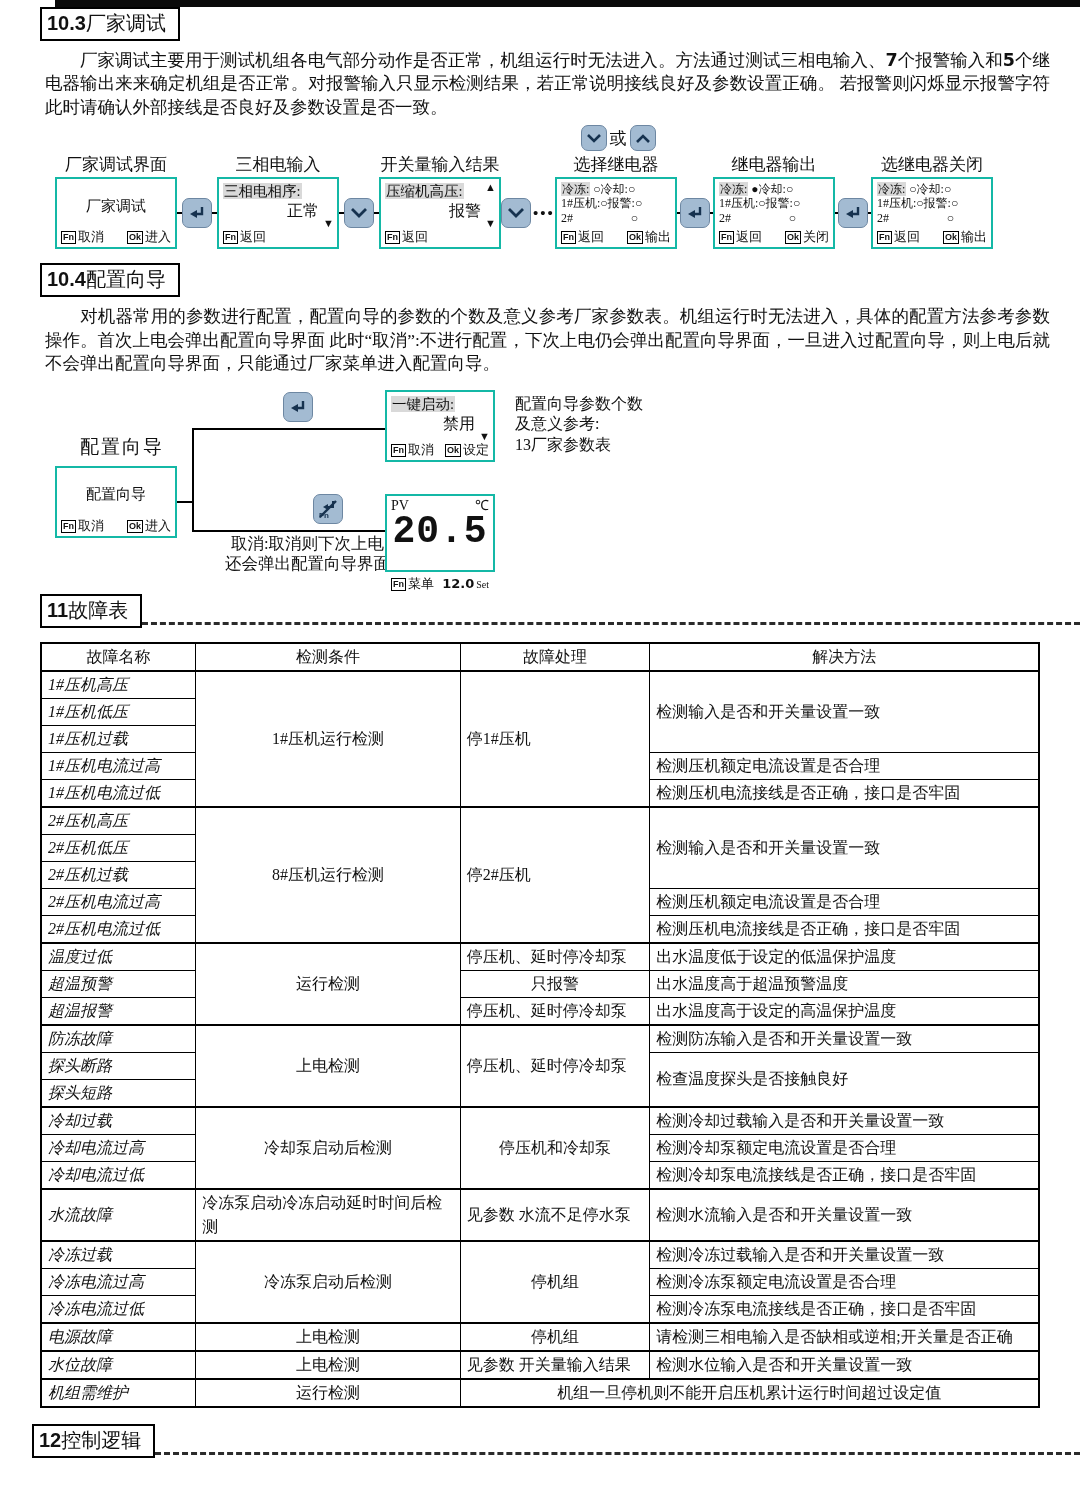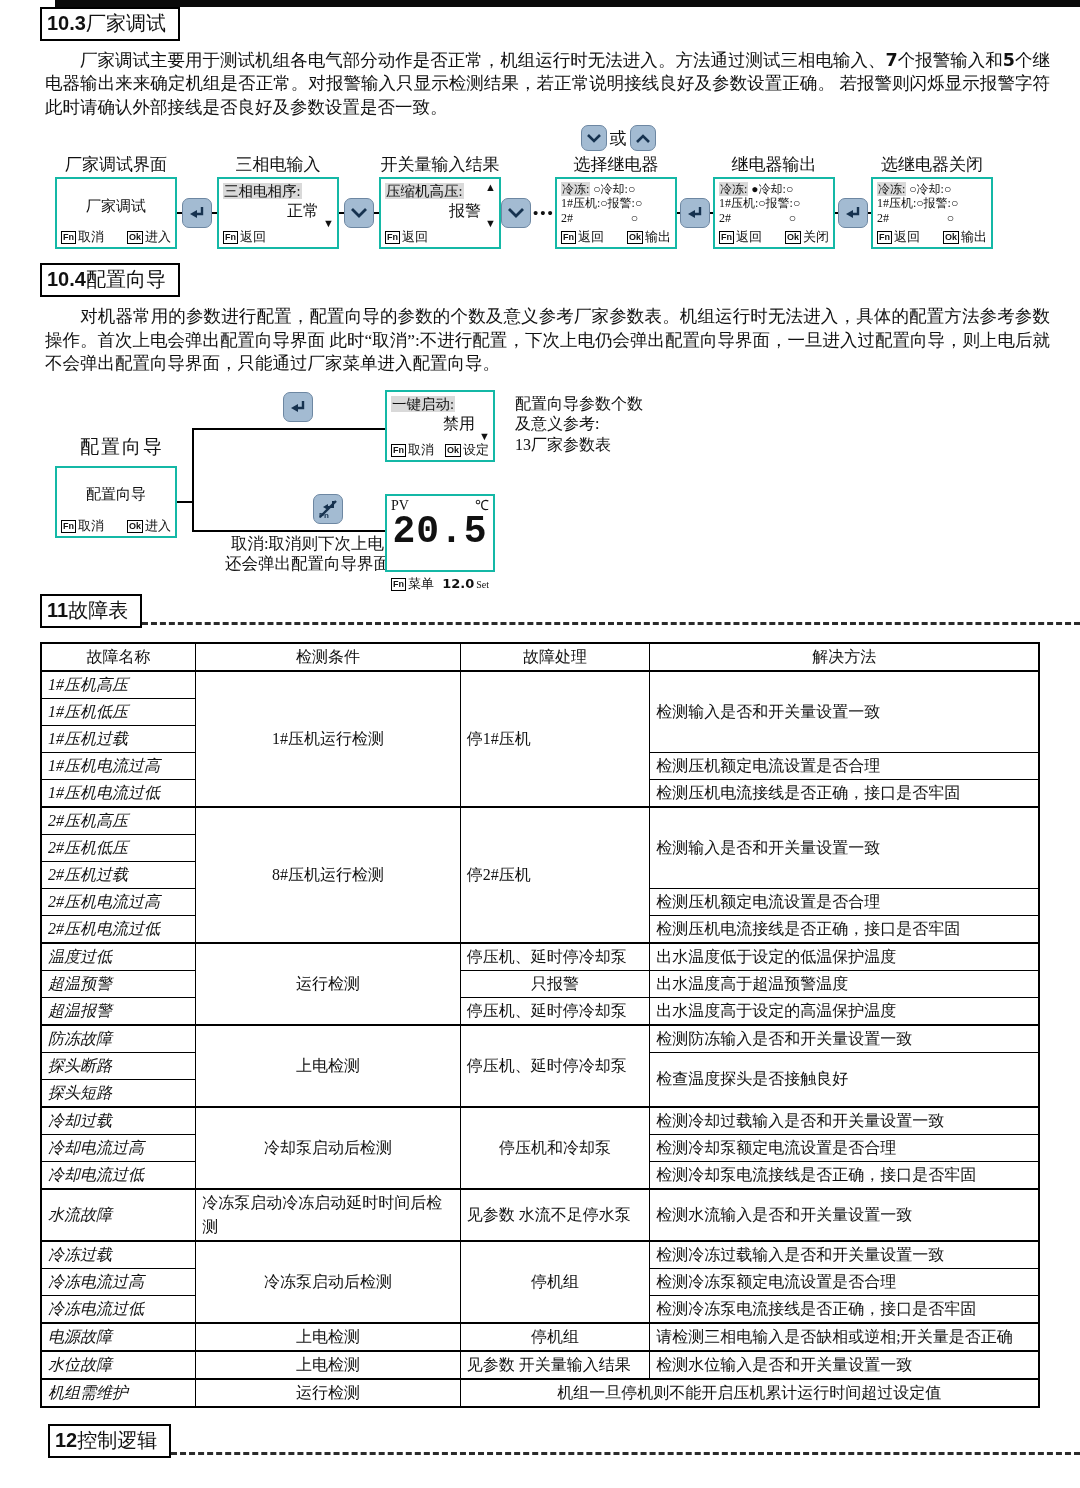--- a/index.html
+++ b/index.html
@@ -441,16 +441,16 @@
         <td>检测水位输入是否和开关量设置一致</td>
       </tr>
   <tr class="grp">
         <td class="nm">机组需维护</td>
         <td class="c">运行检测</td>
         <td class="c" colspan="2">机组一旦停机则不能开启压机累计运行时间超过设定值</td>
       </tr>
 </tbody>
   </table>
 
-<div class="sechead" style="margin-top:16px;margin-left:48px;">
+<div class="sechead" style="margin-top:16px;margin-left:32px;">
   <div class="box"><span class="num">12</span><span>控制逻辑</span></div>
   <div class="dash"></div>
 </div>
 
 </body></html>

